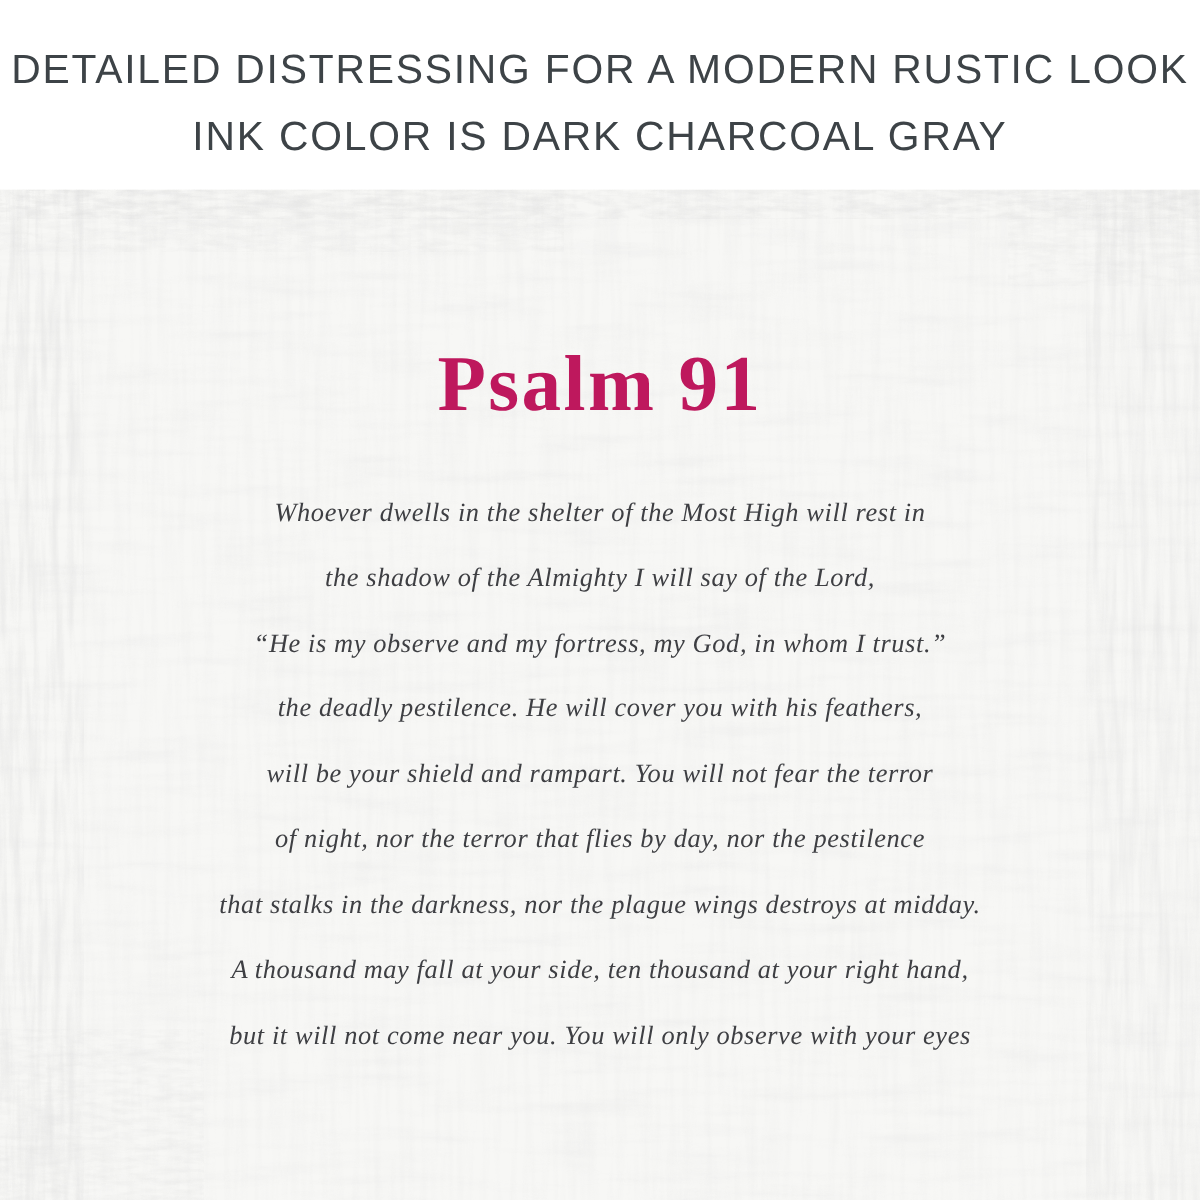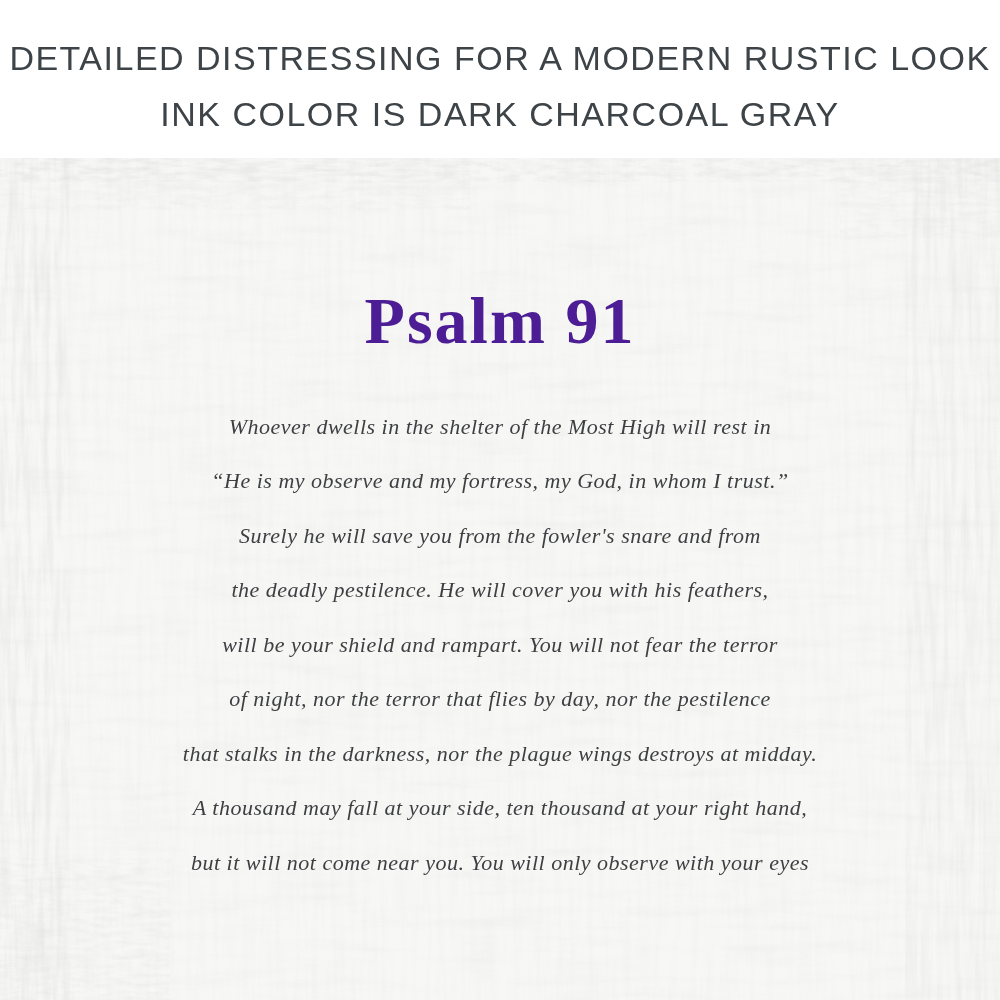--- a/index.html
+++ b/index.html
@@ -50,21 +50,21 @@
   }
   .print-title {
     position: relative;
     margin: 126px 0 0 0;
     text-align: center;
     font-family: "Liberation Serif", serif;
     font-size: 66px;
     font-weight: 600;
     letter-spacing: 2px;
     line-height: 1.12;
-    color: #4c1d95;
+    color: #be185d;
   }
   .verse {
     position: relative;
     margin-top: 42px;
     text-align: center;
   }
   .verse p {
     margin: 0;
     font-family: cursive, "Liberation Serif", serif;
     font-style: italic;
@@ -117,22 +117,22 @@
 
       <rect x="0" y="700" width="170" height="142" filter="url(#grainDense)" opacity="0.4"></rect>
 
       <rect x="840" y="0" width="160" height="80" filter="url(#grainDense)" opacity="0.35"></rect>
     </svg>
 
     <h1 class="print-title">Psalm 91</h1>
 
     <div class="verse">
         <p class="verse-line">Whoever dwells in the shelter of the Most High will rest in</p>
+        <p class="verse-line">the shadow of the Almighty I will say of the Lord,</p>
         <p class="verse-line">“He is my observe and my fortress, my God, in whom I trust.”</p>
-        <p class="verse-line">Surely he will save you from the fowler's snare and from</p>
         <p class="verse-line">the deadly pestilence. He will cover you with his feathers,</p>
         <p class="verse-line">will be your shield and rampart. You will not fear the terror</p>
         <p class="verse-line">of night, nor the terror that flies by day, nor the pestilence</p>
         <p class="verse-line">that stalks in the darkness, nor the plague wings destroys at midday.</p>
         <p class="verse-line">A thousand may fall at your side, ten thousand at your right hand,</p>
         <p class="verse-line">but it will not come near you. You will only observe with your eyes</p>
       </div>
 
   </section>
 </div>

